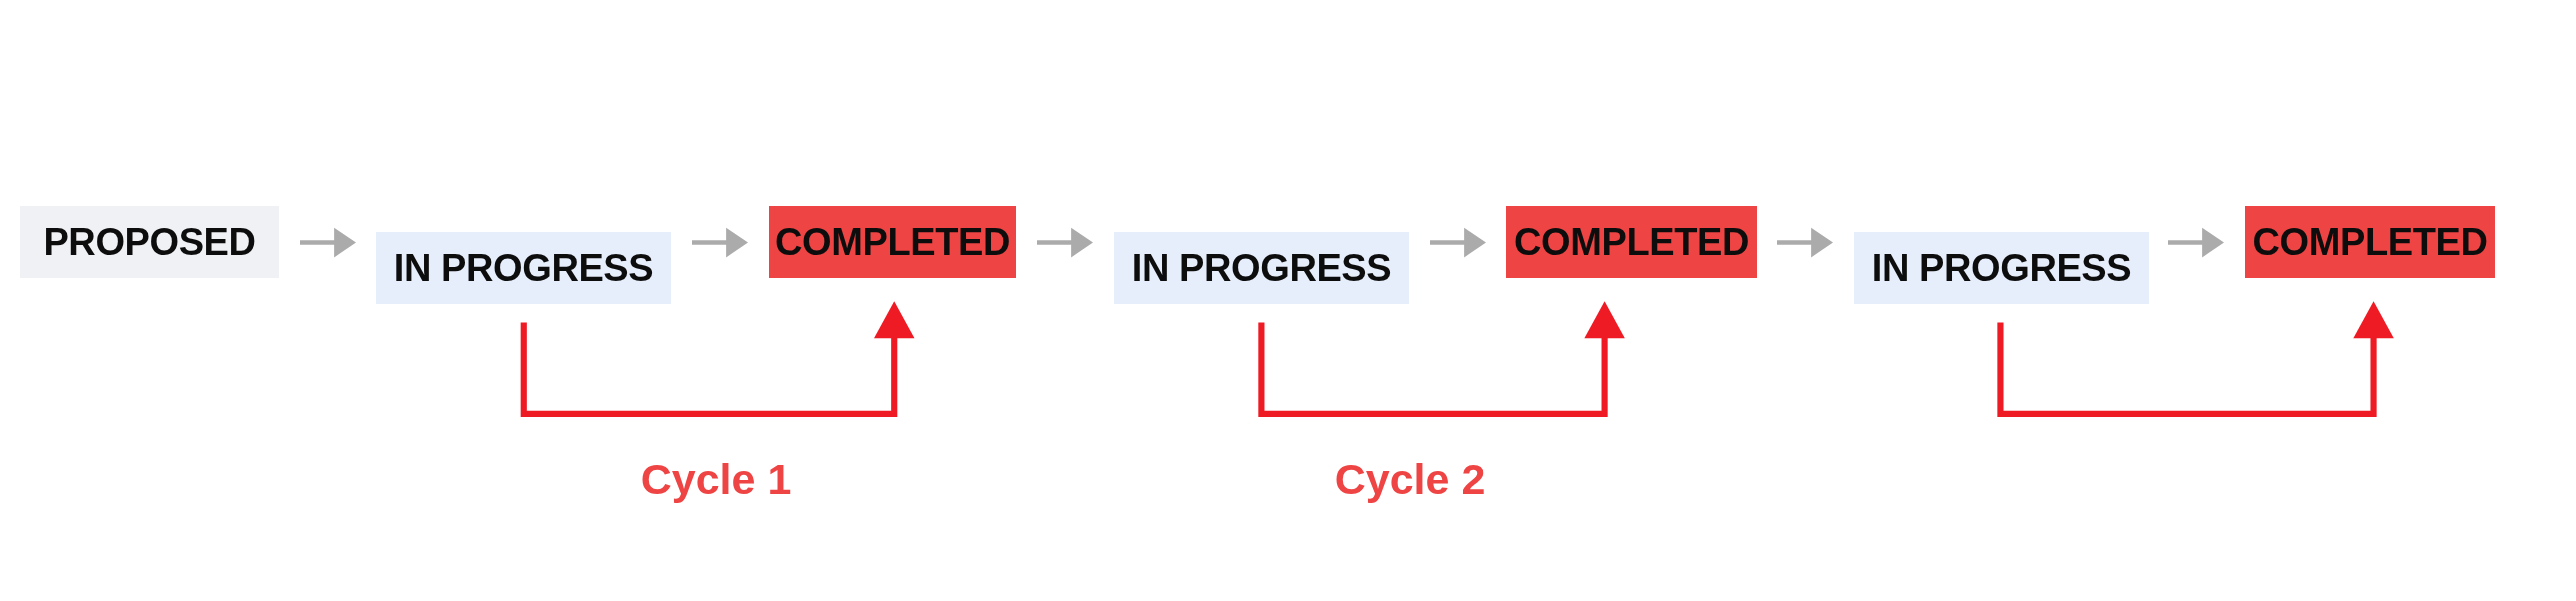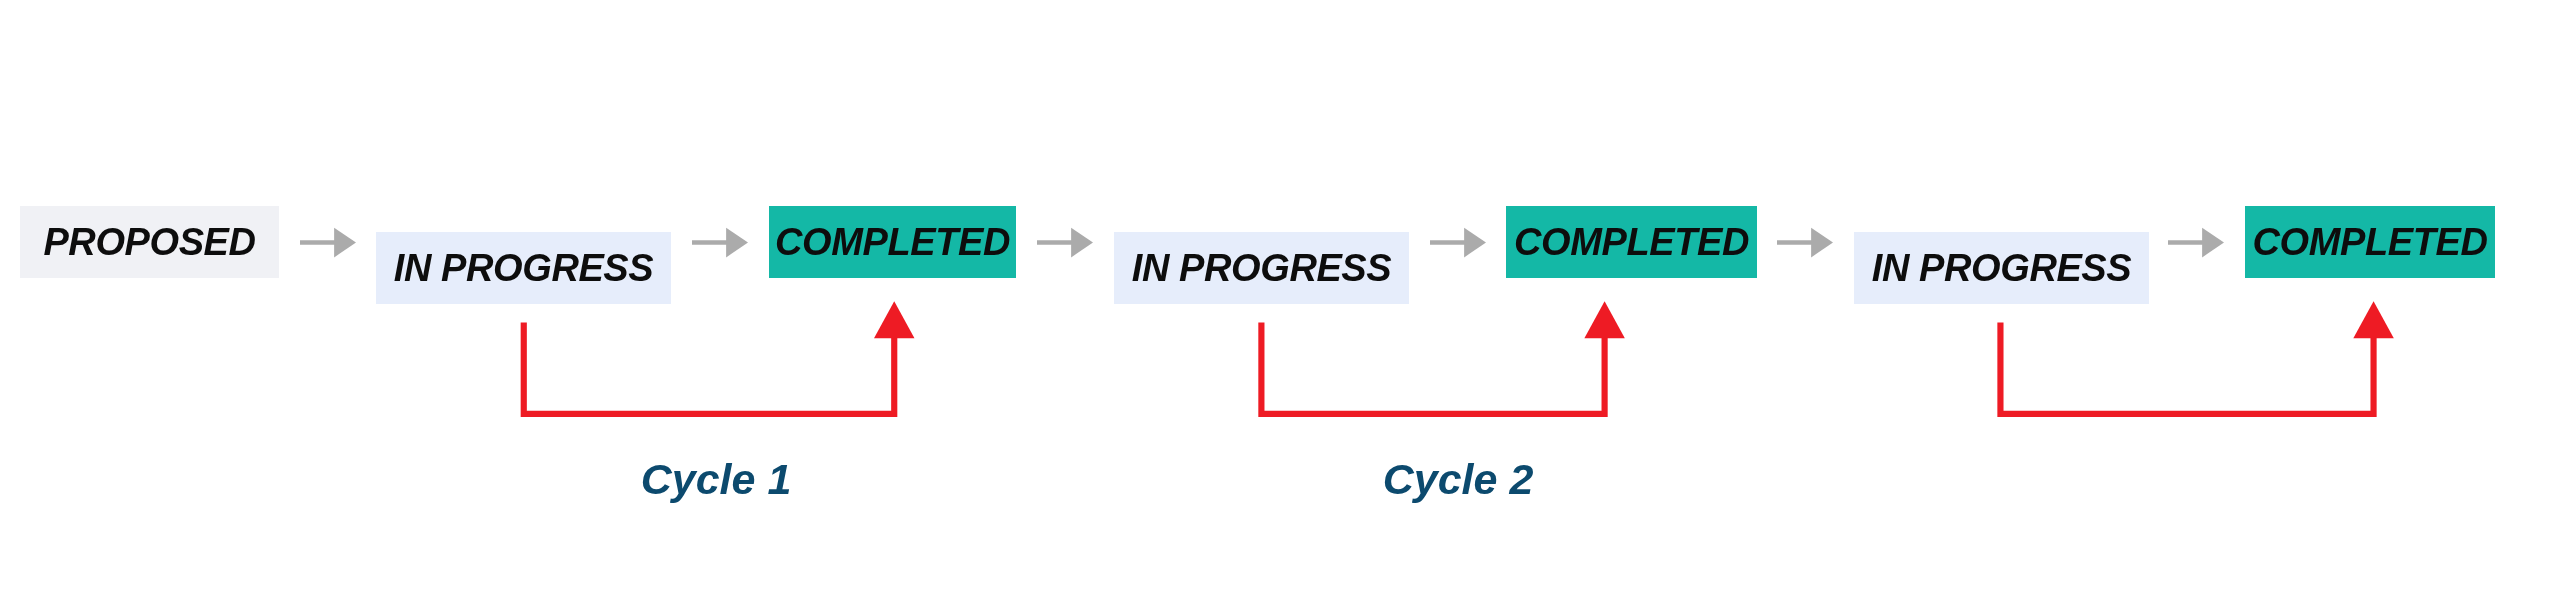--- a/index.html
+++ b/index.html
@@ -2,39 +2,38 @@
 <html style="font-size:14px"><head>
 <meta charset="utf-8">
 <style>
   html,body{margin:0;padding:0;background:#ffffff;}
   .canvas{
     position:relative;
     width:2576px;height:602px;
     background:#ffffff;
     font-family:"Liberation Sans", sans-serif;
     overflow:hidden;
-    font-style:italic;
   }
   .stage{
     position:absolute;
     top:206px;height:72px;
     display:flex;align-items:center;justify-content:center;
     font-size:38px;font-weight:bold;color:#0d0d0d;
     letter-spacing:-0.4px;
     white-space:nowrap;
   }
   .stage.proposed{background:#f0f1f5;}
   .stage.inprogress{background:#e6edfb;margin-top:26px;}
-  .stage.completed{background:#14b8a6;}
+  .stage.completed{background:#ef4444;}
   .flow-arrow{position:absolute;top:225px;width:58px;height:35px;}
   .cycle-bracket{position:absolute;top:296px;height:132px;}
   .cycle-label{
     position:absolute;top:455px;
     transform:translateX(-50%);
-    font-size:43px;font-weight:bold;color:#0c4a6e;
+    font-size:43px;font-weight:bold;color:#ef4444;
     white-space:nowrap;
   }
 </style>
 </head>
 <body>
 
 <div class="canvas">
 
   <div class="stage proposed" style="left:20px;width:259px;">PROPOSED</div>
   <div class="stage inprogress" style="left:376px;width:295px;">IN PROGRESS</div>
@@ -76,16 +75,16 @@
   <svg class="cycle-bracket" style="left:1235px;width:396px;" viewBox="0 0 450 150">
     <path d="M30 30 V 134 H 420 V 46" fill="none" stroke="#ee1b24" stroke-width="7"></path>
     <polygon points="397,48 443,48 420,6" fill="#ee1b24"></polygon>
   </svg>
   <svg class="cycle-bracket" style="left:1974px;width:426px;" viewBox="0 0 484 150">
     <path d="M30 30 V 134 H 454 V 46" fill="none" stroke="#ee1b24" stroke-width="7"></path>
     <polygon points="431,48 477,48 454,6" fill="#ee1b24"></polygon>
   </svg>
 
   <div class="cycle-label" style="left:716px;">Cycle 1</div>
-  <div class="cycle-label" style="left:1458px;">Cycle 2</div>
+  <div class="cycle-label" style="left:1410px;">Cycle 2</div>
 
 </div>
 
 
 </body></html>

